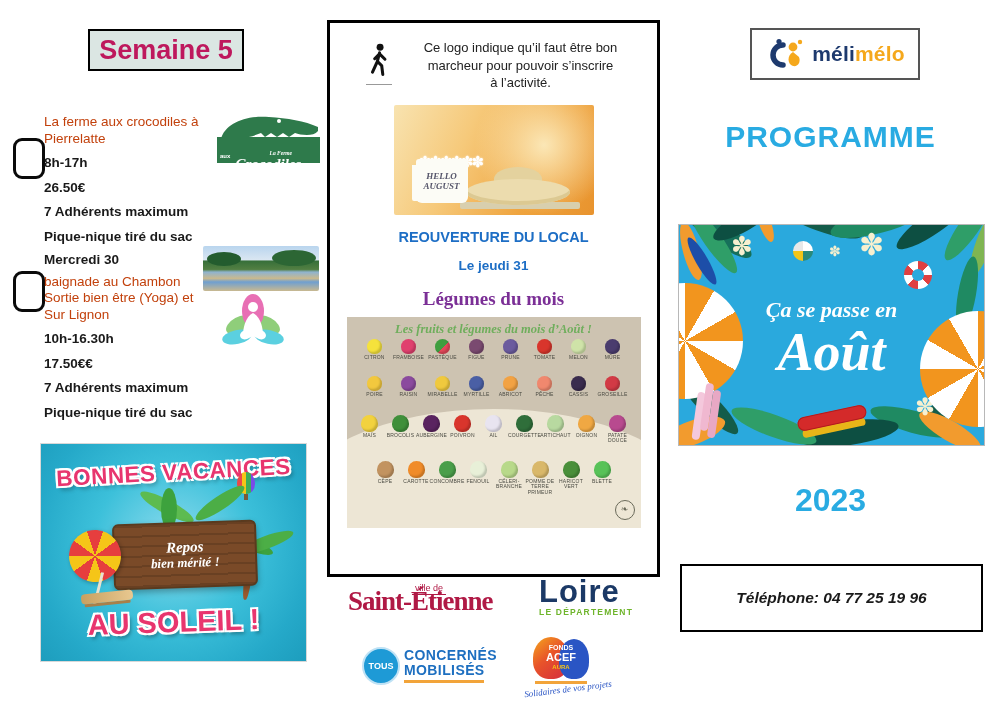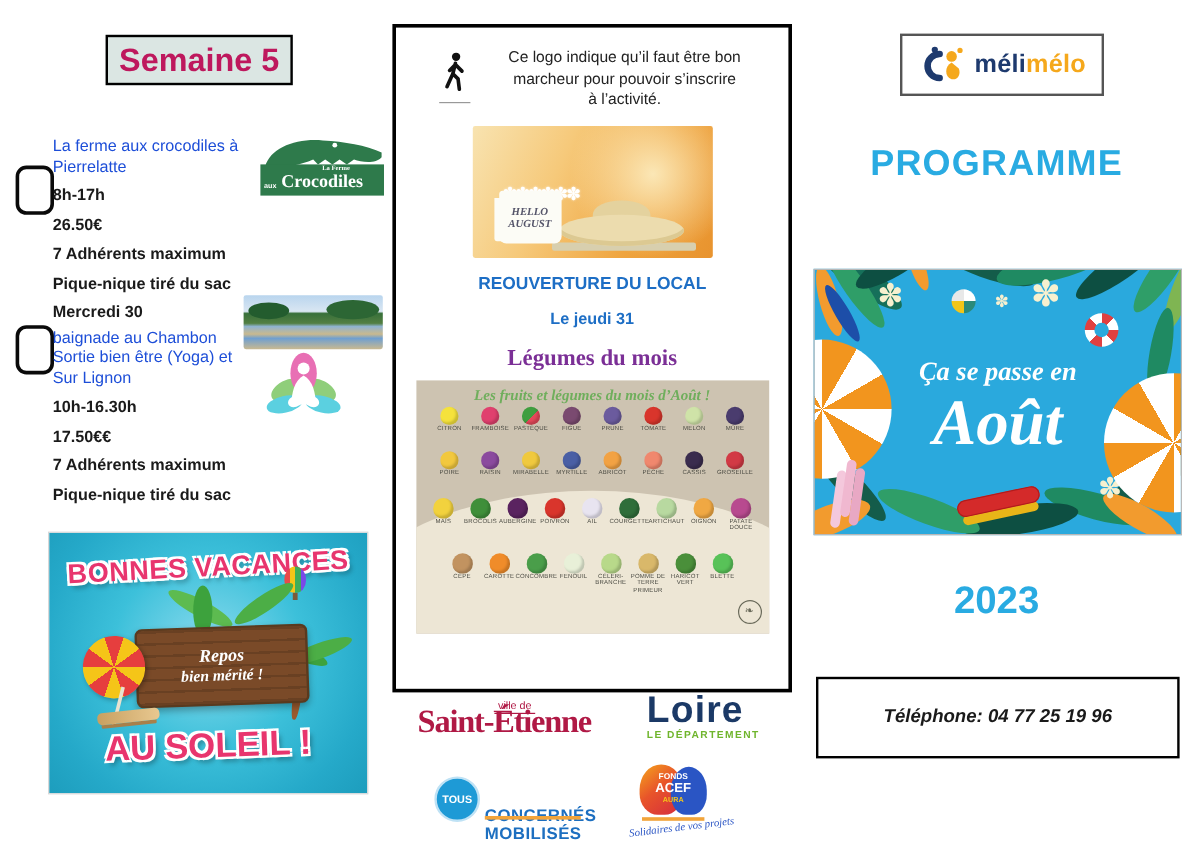--- a/index.html
+++ b/index.html
@@ -8,29 +8,29 @@
 
   
   .semaine-box{position:absolute;left:88px;top:29px;width:152px;height:38px;
     background:#dbe6e3;border:2px solid #000;display:flex;align-items:center;justify-content:center;
     font-size:27px;font-weight:bold;color:#be185d;}
   .checkbox{position:absolute;width:26px;height:35px;border:3px solid #0a0a0a;border-radius:9px;background:#fff;}
   #cb1{left:13px;top:138px;} #cb2{left:13px;top:271px;}
   .ev{position:absolute;left:44px;width:178px;font-size:13.5px;line-height:16.5px;}
   #ev1{top:114px;} #ev2{top:252px;}
   .ev-day{font-weight:bold;margin-bottom:5px;}
-  .ev-line{color:#1d4ed8;}
+  .ev-line{color:#c2410c;}
   .ev-detail{font-weight:bold;margin-top:8px;}
 
   
   .croc-logo{position:absolute;left:217px;top:111px;width:103px;height:58px;}
   .croc-band{position:absolute;left:0;bottom:6px;width:100%;height:26px;background:#2e7a4b;
      display:flex;align-items:center;justify-content:center;}
   .croc-aux{position:absolute;left:3px;bottom:4px;font-size:6px;color:#fff;font-weight:bold;}
-  .croc-name{color:#fff;font-family:"Liberation Serif",serif;font-weight:bold;font-size:15px;position:relative;top:2px;}
+  .croc-name{color:#fff;font-family:"Liberation Serif",serif;font-weight:bold;font-size:15px;position:relative;top:14px;font-style:italic;}
   .croc-ferme{position:absolute;left:34px;top:-6px;font-size:5.5px;color:#fff;font-weight:bold;}
   .croc-head{position:absolute;left:0;top:0;width:100%;height:32px;}
 
   
   .lake-photo{position:absolute;left:203px;top:246px;width:116px;height:45px;border-radius:2px;
     background:linear-gradient(180deg,#b9d5ee 0%,#d9e6f2 30%,#38703a 34%,#527f42 52%,#8fb3cf 58%,#c9b98e 72%,#6f9fd0 80%,#c9b990 100%);
     overflow:hidden;}
   .lake-photo::before{content:"";position:absolute;left:4px;top:6px;width:34px;height:14px;background:#235c2e;border-radius:50%;}
   .lake-photo::after{content:"";position:absolute;right:3px;top:4px;width:44px;height:16px;background:#2c6634;border-radius:50%;}
 
@@ -108,21 +108,21 @@
   .st-etienne{position:absolute;left:348px;top:586px;width:165px;height:44px;color:#b01945;}
   .st-main{font-family:"Liberation Serif",serif;font-size:27px;font-weight:bold;letter-spacing:-1px;}
   .st-villede{position:absolute;left:64px;top:-3px;font-size:9px;border-bottom:1.5px solid #b01945;padding:0 3px 1px;}
   .loire{position:absolute;left:539px;top:577px;width:100px;text-align:left;}
   .loire-name{color:#1b3966;font-weight:bold;font-size:31px;letter-spacing:1px;line-height:30px;}
   .loire-sub{color:#6fb52c;font-weight:bold;font-size:8.5px;letter-spacing:1.2px;}
   .tous{position:absolute;left:362px;top:644px;width:125px;height:46px;}
   .tous-circle{position:absolute;left:0;top:3px;width:38px;height:38px;border-radius:50%;background:#1e9ad6;
     border:2px solid #bfe2f5;box-sizing:border-box;display:flex;align-items:center;justify-content:center;
     color:#fff;font-weight:bold;font-size:9px;}
-  .tous-text{position:absolute;left:42px;top:4px;color:#1d6fc0;font-weight:bold;font-size:14px;line-height:15px;letter-spacing:.4px;margin-top:24px;}
+  .tous-text{position:absolute;left:42px;top:4px;color:#1d6fc0;font-weight:bold;font-size:14px;line-height:15px;letter-spacing:.4px;}
   .tous-bar{position:absolute;left:42px;top:36px;width:80px;height:3px;background:#f2a43a;}
   .acef{position:absolute;left:527px;top:637px;width:80px;height:58px;text-align:center;}
   .acef-blob1{position:absolute;left:6px;top:0;width:36px;height:42px;border-radius:50% 50% 42% 42%;
     background:linear-gradient(140deg,#f5a81c,#e8542a 45%,#d42a3e);}
   .acef-blob2{position:absolute;left:32px;top:2px;width:30px;height:40px;border-radius:50% 50% 42% 42%;background:#2a55c4;}
   .acef-text{position:absolute;left:0;top:7px;width:68px;color:#fff;font-weight:bold;line-height:8px;}
   .acef-l1{font-size:7px;} .acef-l2{font-size:11px;line-height:11px;} .acef-l3{font-size:6px;color:#f5c518;}
   .acef-www{position:absolute;left:8px;top:44px;width:52px;height:2.5px;background:#f2a43a;}
   .acef-script{position:absolute;left:-4px;top:47px;width:90px;color:#2a55c4;font-family:"Liberation Serif",serif;
     font-style:italic;font-size:9px;transform:rotate(-7deg);}

